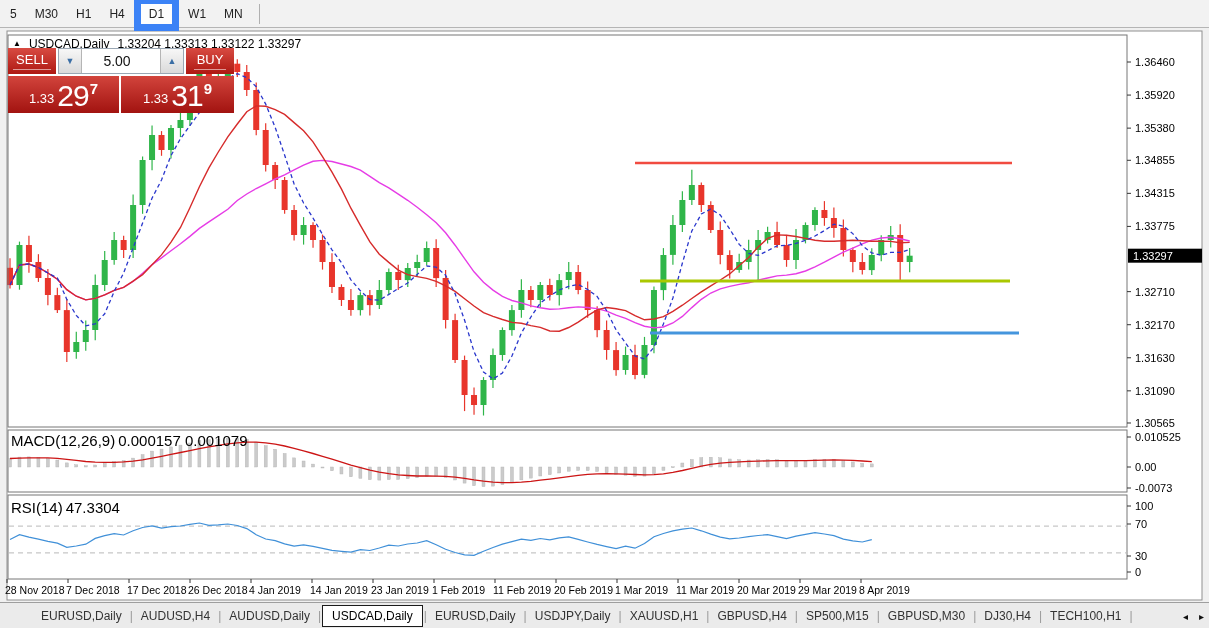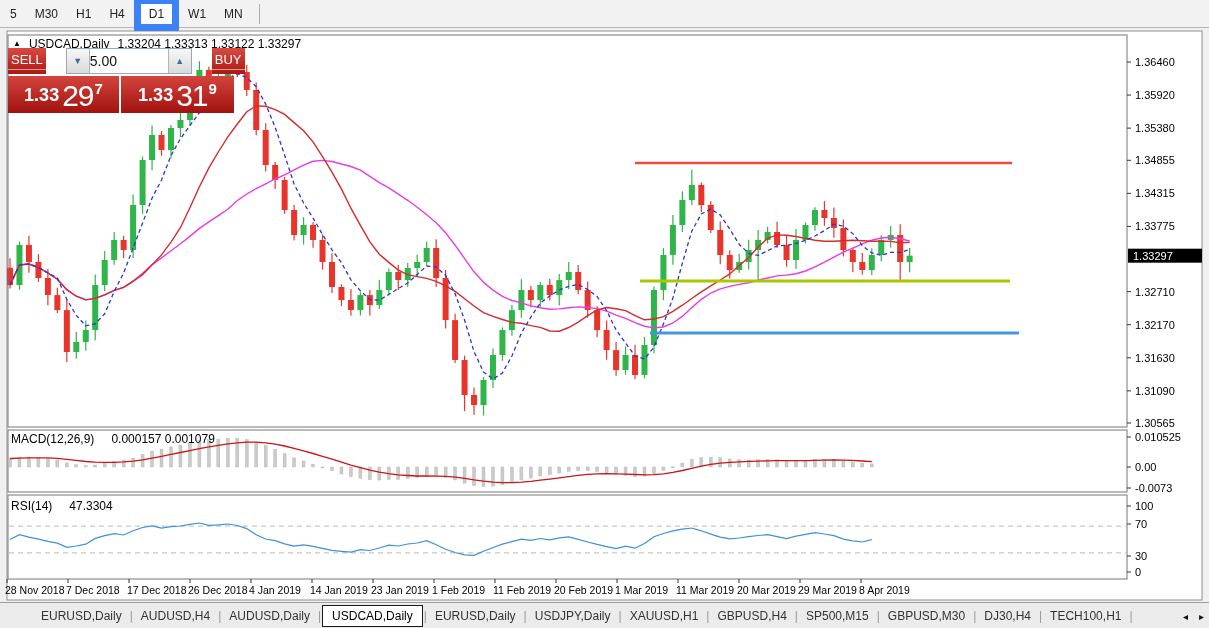--- a/index.html
+++ b/index.html
@@ -5,35 +5,35 @@
   html,body{margin:0;padding:0}
   body{width:1209px;height:628px;background:#f0f0f0;font-family:"Liberation Sans",sans-serif;overflow:hidden;position:relative}
   #toolbar{position:absolute;top:0;left:0;width:100%;height:28px;background:#f2f2f2;border-bottom:1px solid #b5b5b5;display:flex;align-items:center;padding-left:1px;box-sizing:border-box;z-index:6}
   .tf-btn{font-size:12px;color:#222;padding:4px 9px;cursor:default;white-space:nowrap}
   .tf-btn.active{background:#fdfdfd;border:7px solid #3b82f6;padding:3px 8px}
   .tf-sep{width:1px;height:20px;background:#b0b0b0;margin:0 7px}
   svg{position:absolute;left:0;top:0;z-index:1}
   #chart-title{position:absolute;left:13px;top:37px;font-size:12px;color:#000;display:flex;gap:8px;align-items:center;z-index:5}
   #chart-title .arr{font-size:8px;position:relative;top:-1px}
   #trade{position:absolute;left:8px;top:48px;width:226px;z-index:5}
-  .trow1{display:flex;height:26px;gap:20px}
+  .trow1{display:flex;height:26px;gap:2px}
   .btn-sell,.btn-buy{width:52px;background:linear-gradient(#d84b42,#ae1812);color:#fff;font-size:13px;display:flex;align-items:center;justify-content:center}
   .btn-lab{border-bottom:1px solid rgba(255,255,255,.55);padding:0 3px 2px}
   .spinner{display:flex;border:1px solid #9aa7b4;background:#fff;box-sizing:border-box;flex:1}
   .spin-btn{width:22px;background:linear-gradient(#f7f7f7,#dadada);color:#3a6ea5;font-size:9px;display:flex;align-items:center;justify-content:center}
   .spin-dn{border-right:1px solid #b5b5b5}
   .spin-up{border-left:1px solid #b5b5b5}
-  input.vol{width:70px;border:none;outline:none;text-align:left;font-size:14px;color:#111;padding:0 8px 0 0;font-family:"Liberation Sans",sans-serif;flex:1}
+  input.vol{width:70px;border:none;outline:none;text-align:center;font-size:14px;color:#111;padding:0 8px 0 0;font-family:"Liberation Sans",sans-serif;flex:1}
   .trow2{display:flex;gap:2px;margin-top:2px;height:37px}
   .pp{background:linear-gradient(#d2443c,#a21310);color:#fff;display:flex;align-items:flex-end;justify-content:center;padding-bottom:2px;box-sizing:border-box}
   .pp-sell{width:111px}.pp-buy{width:113px}
-  .pp .small{font-size:18px;font-weight:700;margin:0 3px 5px 0}
+  .pp .small{font-size:13px;font-weight:400;margin:0 3px 5px 0}
   .pp .big{font-size:30px;line-height:31px;letter-spacing:-1px}
   .pp .sup{font-size:15px;font-weight:700;margin:0 0 14px 1px}
-  .ind-label{position:absolute;font-size:12px;color:#000;z-index:5;display:flex;gap:17px;white-space:nowrap}
+  .ind-label{position:absolute;font-size:15px;color:#000;z-index:5;display:flex;gap:3px;white-space:nowrap}
   #macd-label{left:11px;top:432px}
   #rsi-label{left:11px;top:499px}
   #tabbar{position:absolute;left:0;top:602px;width:100%;height:26px;background:#ebebeb;border-top:1px solid #9e9e9e;box-sizing:border-box;display:flex;align-items:center;font-size:12px;color:#333;z-index:6}
   #tabs{display:flex;align-items:center;overflow:hidden;white-space:nowrap;margin-left:34px;margin-right:68px}
   .tab{padding:4px 7px;cursor:default}
   .tab.active{background:#fff;border:1px solid #1a1a1a;padding:3px 9px;color:#000}
   .tab-sep{color:#999;margin:0 1px}
   #tab-arrows{position:absolute;right:5px;top:0;height:26px;display:flex;gap:11px;align-items:center;font-size:10px;color:#111}
 </style>
 </head>

